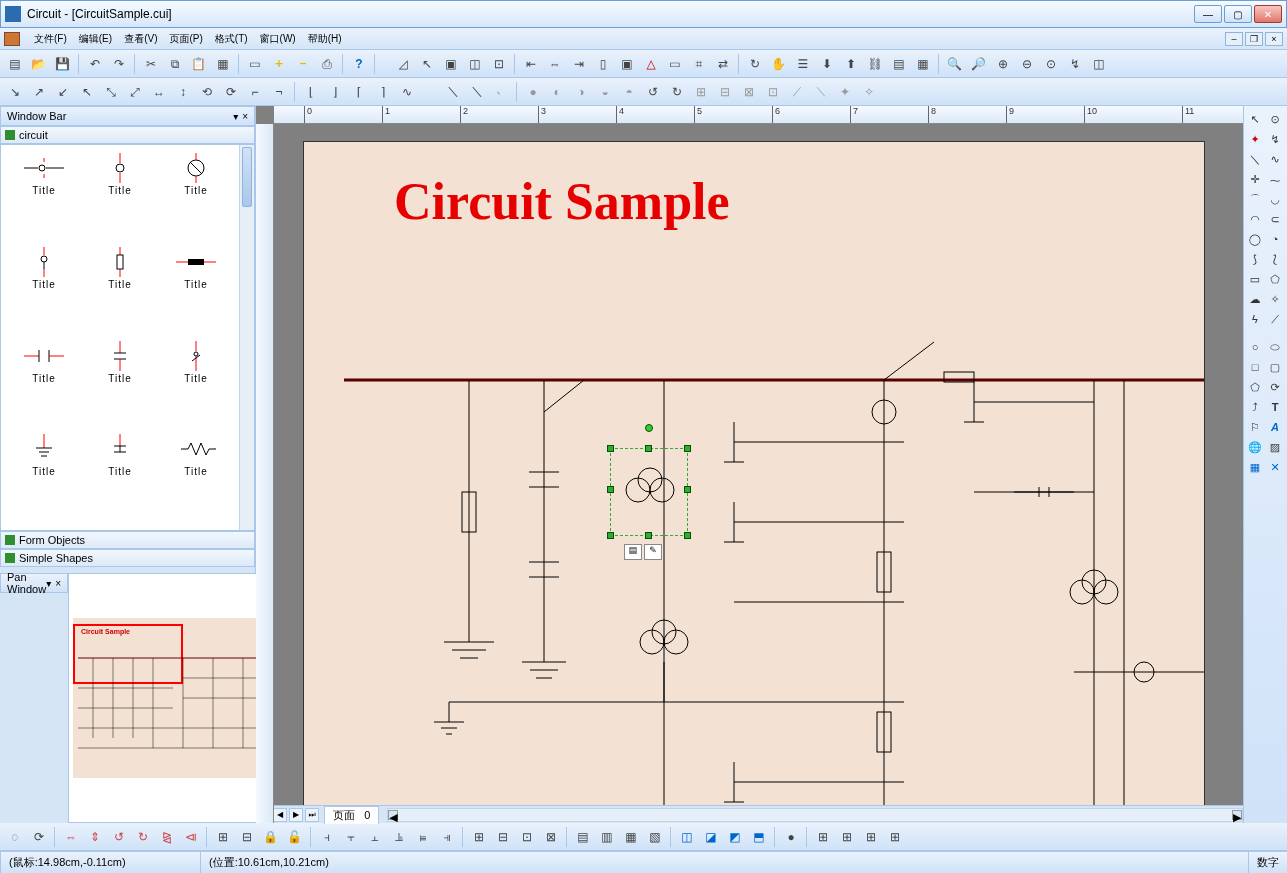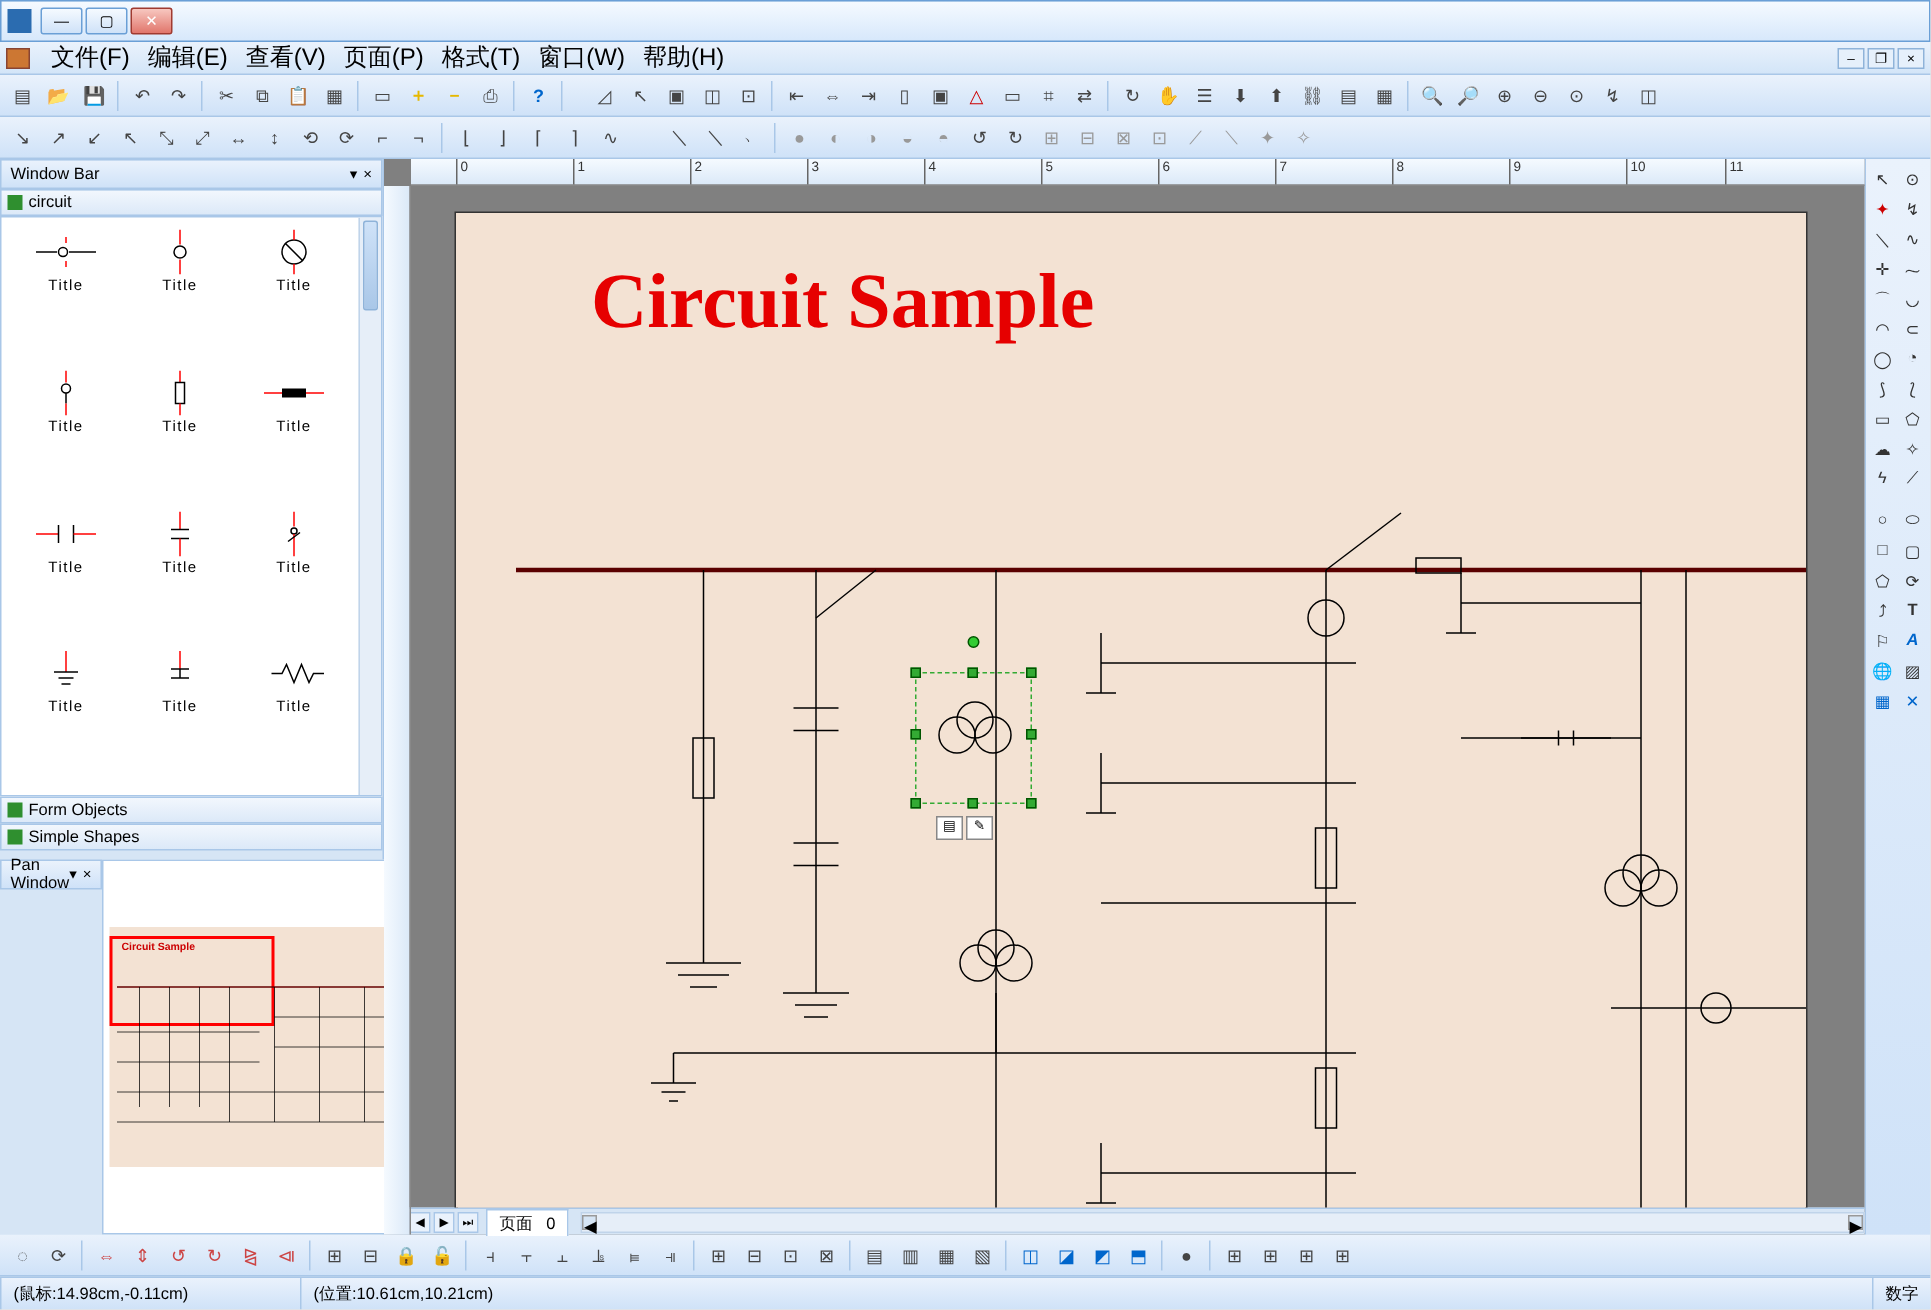--- a/index.html
+++ b/index.html
@@ -9,21 +9,21 @@
 .titlebar { height: 28px; background: linear-gradient(#f5faff,#d7e8fb); border: 1px solid #6a9fd6; display: flex; align-items: center; padding: 0 4px; }
 .titlebar .appicon { width: 16px; height: 16px; background: #2b6cb0; margin-right: 6px; display: inline-block; }
 .titlebar .title { font-size: 12px; color: #000; flex: 1; }
 .winbtns { display: flex; gap: 2px; }
 .winbtn { width: 28px; height: 18px; border: 1px solid #6a9fd6; background: linear-gradient(#f5faff,#cfe2f8); display: flex; align-items: center; justify-content: center; font-size: 10px; border-radius: 2px; }
 .winbtn.close { background: linear-gradient(#f7c7c0,#e1766c); border-color: #a03a30; color: #fff; }
 
 
 .menubar { height: 22px; background: linear-gradient(#eaf2fc,#d3e5f8); border-bottom: 1px solid #a9c7e8; display: flex; align-items: center; padding-left: 4px; }
 .menubar .mdiicon { width: 16px; height: 14px; background: #c73; margin-right: 8px; border: 1px solid #843; }
-.menubar .menu-item { padding: 2px 6px; font-size: 16px; color: #000; }
+.menubar .menu-item { padding: 2px 6px; font-size: 10px; color: #000; }
 .mdi-right { margin-left: auto; display: flex; gap: 2px; margin-right: 4px; }
 .mdi-right .mdibtn { width: 18px; height: 14px; border: 1px solid #8fb3d9; background: #e6f0fb; font-size: 9px; line-height: 12px; text-align: center; }
 
 
 .toolbar { height: 28px; background: linear-gradient(#eaf2fc,#cfe2f8); border-bottom: 1px solid #a9c7e8; display: flex; align-items: center; padding: 0 4px; gap: 2px; }
 .tbbtn { width: 22px; height: 22px; border: 1px solid transparent; display: flex; align-items: center; justify-content: center; font-size: 12px; color: #444; }
 .tbsep { width: 2px; height: 20px; border-left: 1px solid #a9c7e8; margin: 0 2px; }
 
 
 .main { display: flex; height: calc(873px - 28px - 22px - 28px - 28px - 28px - 22px); }
@@ -79,20 +79,21 @@
 .page svg { position: absolute; }
 .selbox { position: absolute; border: 1px dashed #2a8; }
 .handle { position: absolute; width: 7px; height: 7px; background: #3a3; border: 1px solid #050; }
 .rot { position: absolute; width: 8px; height: 8px; background: #3c3; border: 1px solid #050; border-radius: 50%;}
 </style>
 </head>
 <body>
 
 <div class="titlebar">
   <span class="appicon"></span>
+  <span class="title">Circuit - [CircuitSample.cui]</span>
   <div class="winbtns">
     <div class="winbtn">—</div>
     <div class="winbtn">▢</div>
     <div class="winbtn close">✕</div>
   </div>
 </div>
 
 <div class="menubar">
   <span class="mdiicon"></span>
   <span class="menu-item">文件(F)</span>
@@ -403,21 +404,21 @@
         <div class="tick" style="left:108px">1</div>
         <div class="tick" style="left:186px">2</div>
       <div class="tick" style="left:264px">3</div>
         <div class="tick" style="left:342px">4</div>
         <div class="tick" style="left:420px">5</div>
       <div class="tick" style="left:498px">6</div>
         <div class="tick" style="left:576px">7</div>
         <div class="tick" style="left:654px">8</div>
       <div class="tick" style="left:732px">9</div>
         <div class="tick" style="left:810px">10</div>
-        <div class="tick" style="left:876px">11</div>
+        <div class="tick" style="left:908px">11</div>
     </div>
     <div class="vruler rulers"></div>
     <div class="canvas-scroll">
       <div class="page">
         <div class="title-text">Circuit Sample</div>
 
         <svg style="left:0;top:0" width="900" height="700">
           <line x1="40" y1="238" x2="900" y2="238" stroke="#5a0000" stroke-width="3"></line>
 
           <g stroke="#000" stroke-width="1" fill="none">

